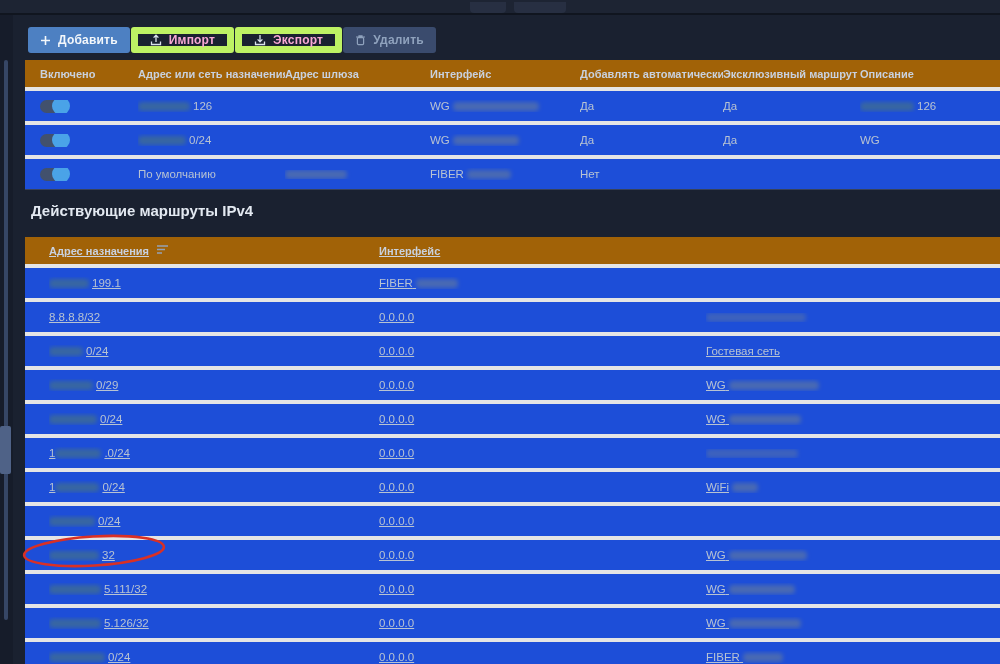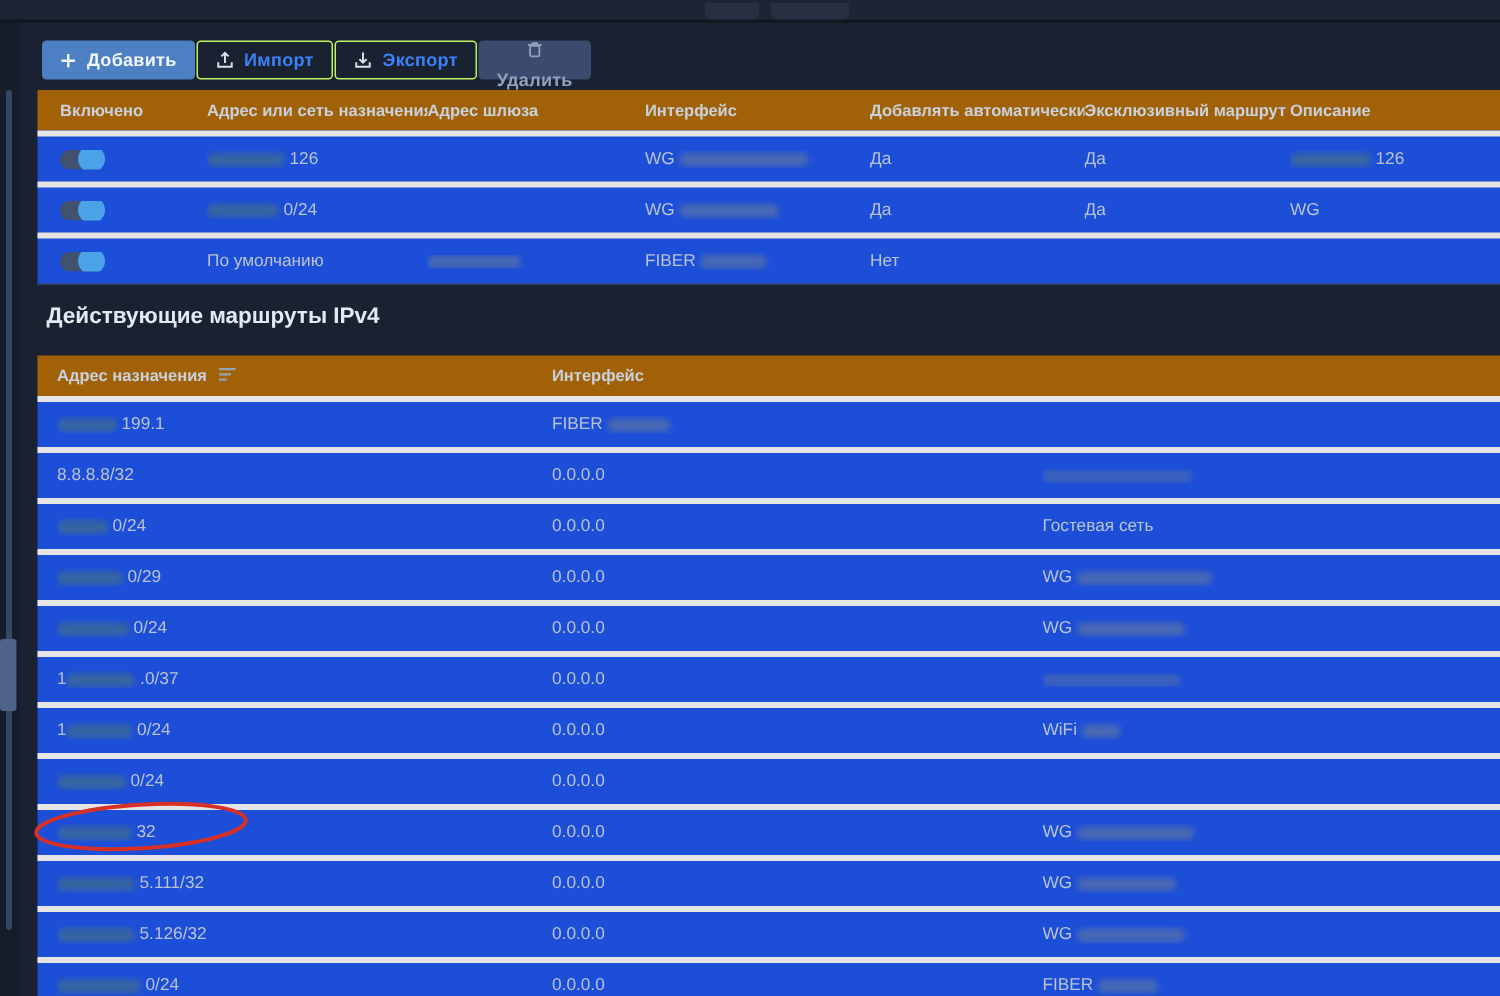--- a/index.html
+++ b/index.html
@@ -15,31 +15,31 @@
   
   .rail{position:absolute;left:0;top:15px;width:13px;bottom:0;background:#161c2a;}
   .sb-track{position:absolute;left:4px;top:60px;width:4px;height:560px;background:#42547a;opacity:.75;border-radius:2px;}
   .sb-thumb{position:absolute;left:0;top:426px;width:11px;height:48px;background:#4f6287;border-radius:2px;}
   
   .toolbar{position:absolute;left:28px;top:27px;display:flex;gap:1px;align-items:center;}
   .btn{height:26px;display:inline-flex;align-items:center;gap:7px;padding:0 12px;border-radius:3px;
        font-size:12px;font-weight:600;letter-spacing:.2px;box-sizing:border-box;cursor:pointer;}
   .btn svg{display:block;}
   .btn-primary{background:#4d80c2;color:#f3f7fb;}
-  .btn-outline{background:transparent;border:1px solid #bef264;color:#3b82f6;}
-  .btn-disabled{background:#3a4b6d;color:#8fa2bd;flex-direction:column;}
+  .btn-outline{background:transparent;border:7px solid #bef264;color:#f9a8d4;}
+  .btn-disabled{background:#3a4b6d;color:#8fa2bd;}
   
   .tablewrap{position:absolute;left:25px;right:0;}
   .thead{display:grid;align-items:center;height:27px;background:#a16207;color:#c9d1de;font-size:11px;font-weight:700;}
   .trow{display:grid;align-items:center;height:30px;background:#1d4ed8;border-top:4px solid #e5e5e5;
         color:#b8c3d2;font-size:11.5px;}
   .trow:first-of-type{border-top:none;}
   .tbl-bottom{border-bottom:1px solid #38425a;}
   .t1{grid-template-columns:98px 147px 145px 150px 143px 137px 1fr;padding-left:15px;}
-  .t2{grid-template-columns:330px 327px 1fr;padding-left:13px;}
+  .t2{grid-template-columns:330px 327px 1fr;padding-left:24px;text-decoration:underline;}
   .hcell{display:flex;align-items:center;gap:7px;white-space:nowrap;overflow:hidden;}
   .cell{white-space:nowrap;overflow:hidden;display:flex;align-items:center;}
   
   .toggle{position:relative;width:28px;height:13px;background:#42516d;border-radius:7px;}
   .toggle::after{content:'';position:absolute;right:-2px;top:-2.5px;width:18px;height:18px;border-radius:50%;background:#4aa3e8;}
   
   .rd{display:inline-block;height:9px;border-radius:4px;background:#6d8096;opacity:.55;filter:blur(2px);
       vertical-align:-1px;margin-right:3px;}
   .rd.teal{background:#4e7a76;}
   .rd.dim{opacity:.4;}
@@ -218,21 +218,21 @@
         <span>0/24</span>
       </div>
     <div class="cell">0.0.0.0</div>
     <div class="cell"><span>WG</span>&nbsp;<span class="rd" style="width:72px"></span></div>
   </div>
 
   <div class="trow t2">
     <div class="cell">
         <span>1</span>
         <span class="rd teal" style="width:46px"></span>
-        <span>.0/37</span>
+        <span>.0/24</span>
       </div>
     <div class="cell">0.0.0.0</div>
     <div class="cell">
         <span class="rd dim" style="width:92px"></span>
       </div>
   </div>
 
   <div class="trow t2">
     <div class="cell">
         <span>1</span>

